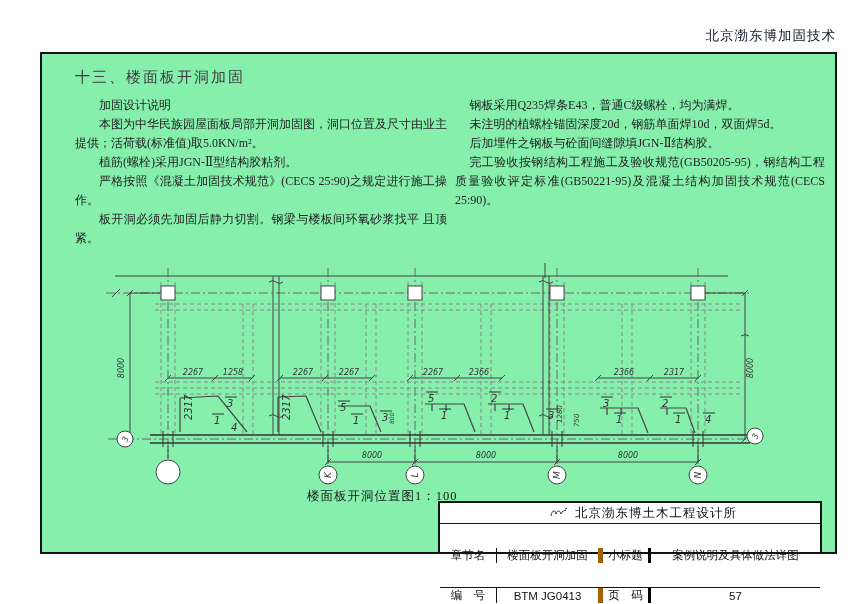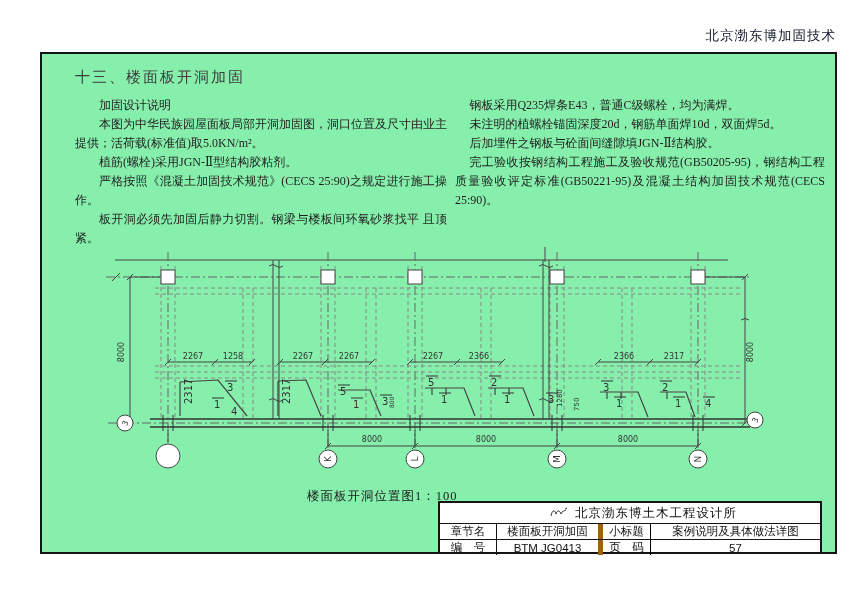--- a/index.html
+++ b/index.html
@@ -18,44 +18,44 @@
     position:absolute;left:33px;top:14px;font-size:15px;color:#3d3d3d;letter-spacing:2px;
   }
   .notes{
     position:absolute;top:42px;font-size:12px;line-height:19px;color:#1e1e1e;text-align:justify;
   }
   .notes-left{left:33px;width:372px;}
   .notes-right{left:413px;width:370px;}
   .notes p{margin:0;text-indent:2em;}
   .notes-right p{text-indent:1.2em;}
   .notes .nhead{text-indent:2em;}
-  .drawing{position:absolute;left:58px;top:186px;width:670px;height:235px;}
+  .drawing{position:absolute;left:58px;top:202px;width:670px;height:235px;font-style:italic;}
   .caption{
     position:absolute;left:265px;top:434px;font-size:12.5px;color:#1a1a1a;letter-spacing:1px;
   }
   svg text{fill:#333;font-family:"DejaVu Sans",sans-serif;}
   
   .tblock{
     position:absolute;right:13px;bottom:-2px;width:384px;height:53px;
     border:2px solid #141414;background:#fff;font-size:11.5px;color:#111;
     display:flex;flex-direction:column;box-sizing:border-box;
   }
   .tb-company{
     flex:0 0 20px;border-bottom:1px solid #141414;display:flex;align-items:center;
     justify-content:center;font-size:12.5px;letter-spacing:1px;gap:6px;padding-left:26px;
   }
-  .tb-row{flex:0 0 14px;display:flex;align-items:stretch;}
+  .tb-row{flex:0 0 14px;display:flex;align-items:stretch;margin-top:24px;}
   .tb-row + .tb-row{border-top:1px solid #141414;}
   .tb-cell{
     display:flex;align-items:center;justify-content:center;box-sizing:border-box;
     white-space:nowrap;overflow:hidden;
   }
   .tb-c1{width:57px;border-right:1px solid #141414;}
   .tb-c2{width:106px;border-right:5px solid #a16207;}
-  .tb-c3{width:48px;border-right:1px solid #000000;}
+  .tb-c3{width:48px;border-right:3px solid #000000;}
   .tb-c4{flex:1;}
   .tb-num{font-family:"Liberation Sans","DejaVu Sans",sans-serif;}
 </style>
 </head>
 <body>
 
 <div class="hdr">北京渤东博加固技术</div>
 
 <div class="frame">
 

